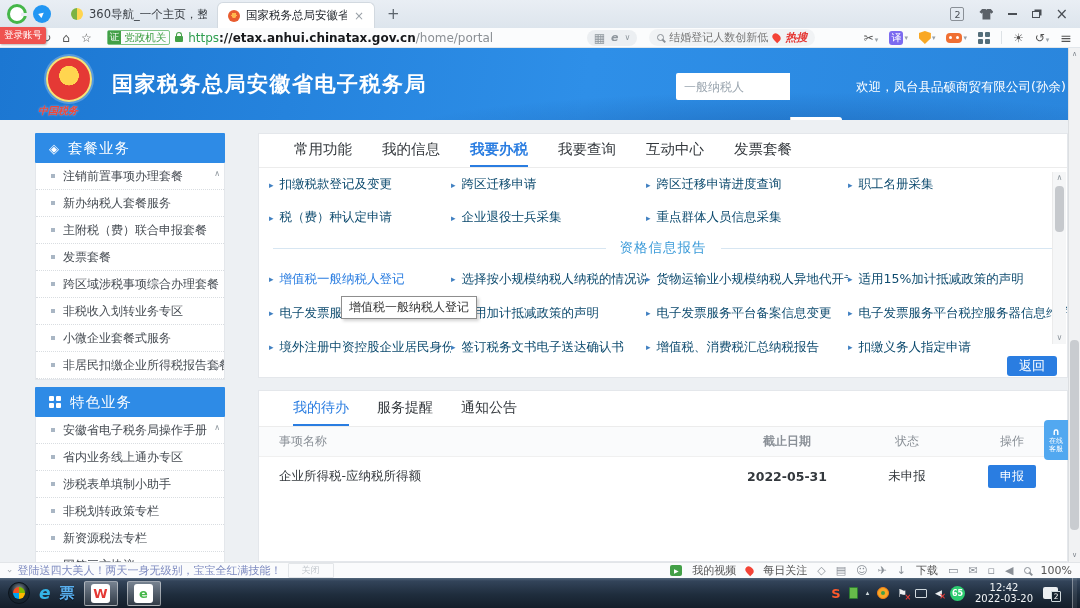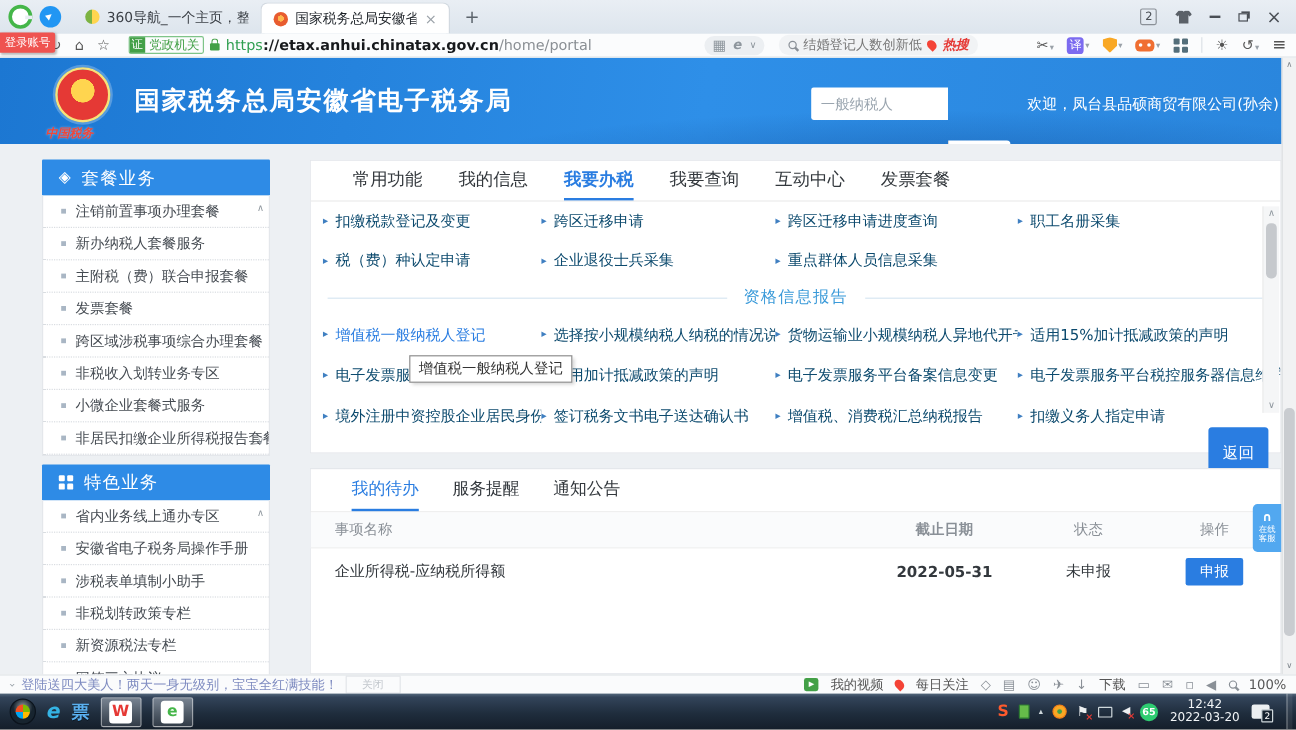--- a/index.html
+++ b/index.html
@@ -130,21 +130,21 @@
   .qdivider .ln{flex:1;height:1px;background:#d7e6f2;margin:0 14px;}
   .qdivider .qt{color:#3a9ad9;font-size:13.5px;letter-spacing:1px;}
   .tooltip{position:absolute;left:82px;top:128px;background:#fff;border:1px solid #8e8e8e;
     box-shadow:2px 2px 3px rgba(0,0,0,.18);font-size:12px;color:#333;padding:2px 7px;white-space:nowrap;z-index:2;}
   .vscroll{position:absolute;right:1px;top:38px;width:14px;height:172px;background:#f5f6f7;
     border-left:1px solid #ebebeb;z-index:2;}
   .vscroll .sa{position:absolute;left:0;width:100%;text-align:center;font-size:8px;color:#8f979e;line-height:12px;}
   .vscroll .sa.up{top:0;} .vscroll .sa.dn{bottom:0;}
   .vthumb{position:absolute;left:2px;top:14px;width:9px;height:46px;background:#c6c9cd;border-radius:4px;}
   .backbtn{position:absolute;right:10px;top:222px;background:#2a7de1;color:#fff;border:none;
-    font-size:13px;padding:13px 12px;border-radius:3px;font-family:inherit;}
+    font-size:13px;padding:1px 12px;border-radius:3px;font-family:inherit;}
 
   
   .todocard{position:absolute;left:258px;top:390px;width:810px;height:172px;background:#fff;
     border:1px solid #e4e7eb;}
   .ttabs{height:36px;border-bottom:1px solid #ececec;display:flex;align-items:stretch;padding-left:20px;}
   .ttab{margin:0 14px;display:flex;align-items:center;font-size:14px;color:#33383d;border-bottom:2px solid transparent;}
   .ttab.active{color:#2a7de1;border-bottom-color:#2a7de1;}
   .thead{height:30px;display:flex;align-items:center;background:#fafbfc;border-bottom:1px solid #f0f0f0;
     color:#8a9097;font-size:12px;}
   .trow{height:38px;display:flex;align-items:center;font-size:12.5px;color:#33383d;}
@@ -362,25 +362,25 @@
           <i></i>
           <i></i>
           <i></i>
           <i></i>
         </span>
       <span class="tt">特色业务</span>
     </div>
     <div class="sblist">
       <div class="sbitem">
           <span class="sqdot"></span>
+          <span>安徽省电子税务局操作手册</span>
+        </div>
+      <div class="sbitem">
+          <span class="sqdot"></span>
           <span>省内业务线上通办专区</span>
-        </div>
-      <div class="sbitem">
-          <span class="sqdot"></span>
-          <span>安徽省电子税务局操作手册</span>
         </div>
       <div class="sbitem">
           <span class="sqdot"></span>
           <span>涉税表单填制小助手</span>
         </div>
       <div class="sbitem">
           <span class="sqdot"></span>
           <span>非税划转政策专栏</span>
         </div>
       <div class="sbitem">

